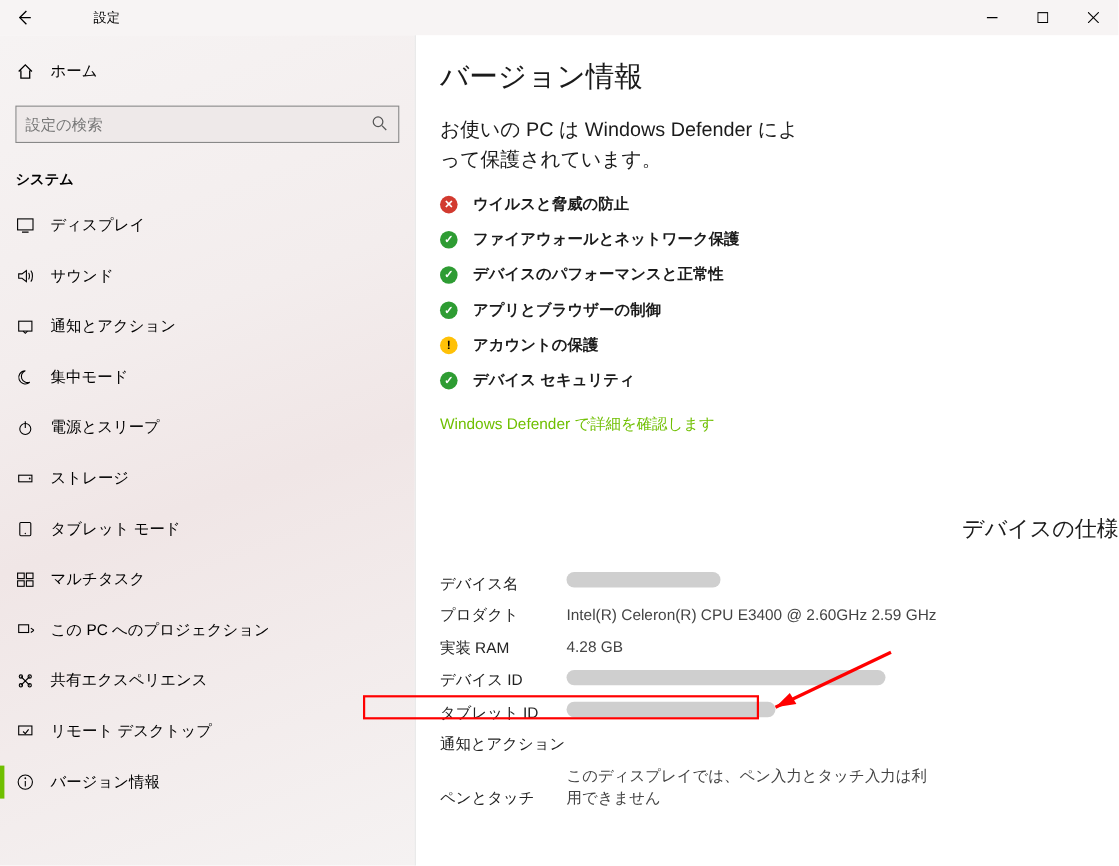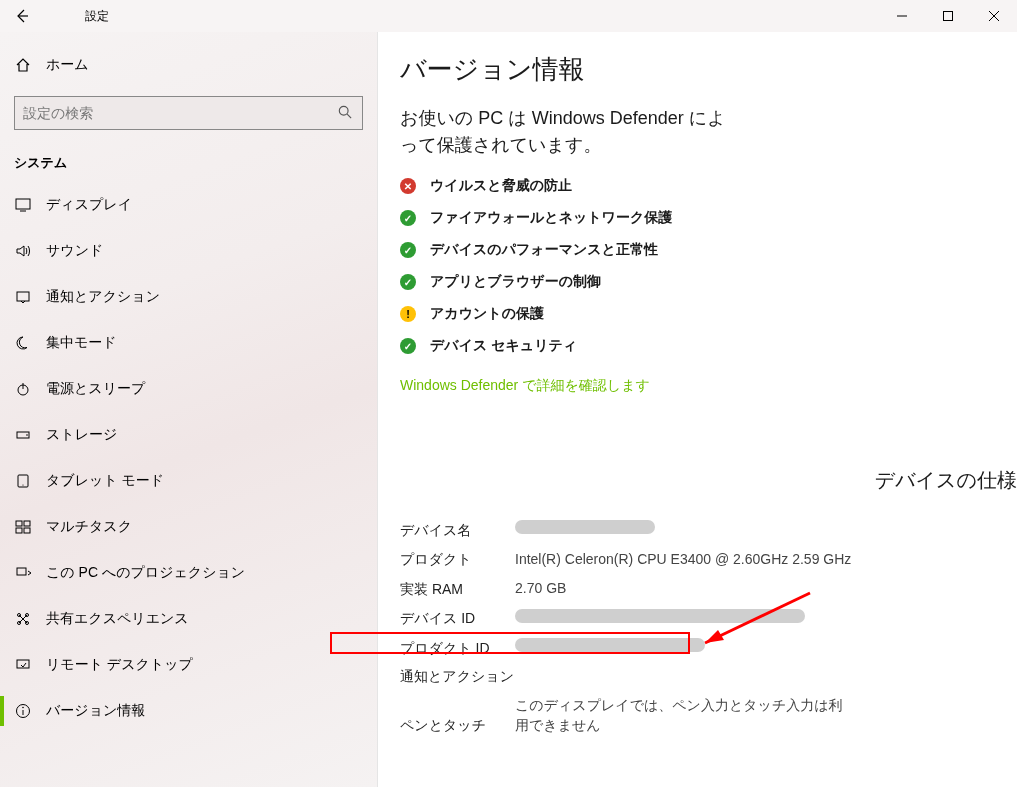--- a/index.html
+++ b/index.html
@@ -347,28 +347,28 @@
       <div class="spec-row">
         <div class="k">デバイス名</div>
         <div class="v"><span class="redact" style="width:140px"></span></div>
       </div>
       <div class="spec-row">
         <div class="k">プロダクト</div>
         <div class="v">Intel(R) Celeron(R) CPU        E3400  @ 2.60GHz 2.59 GHz</div>
       </div>
       <div class="spec-row">
         <div class="k">実装 RAM</div>
-        <div class="v">2.70 GB</div>
+        <div class="v">4.28 GB</div>
       </div>
       <div class="spec-row">
         <div class="k">デバイス ID</div>
         <div class="v"><span class="redact" style="width:290px"></span></div>
       </div>
       <div class="spec-row" id="product-id-row">
-        <div class="k">プロダクト ID</div>
+        <div class="k">タブレット ID</div>
         <div class="v"><span class="redact" style="width:190px"></span></div>
       </div>
       <div class="spec-row">
         <div class="k">通知とアクション</div>
       </div>
       <div class="spec-row">
         <div class="k">ペンとタッチ</div>
         <div class="v">このディスプレイでは、ペン入力とタッチ入力は利用できません</div>
       </div>
     </div>

